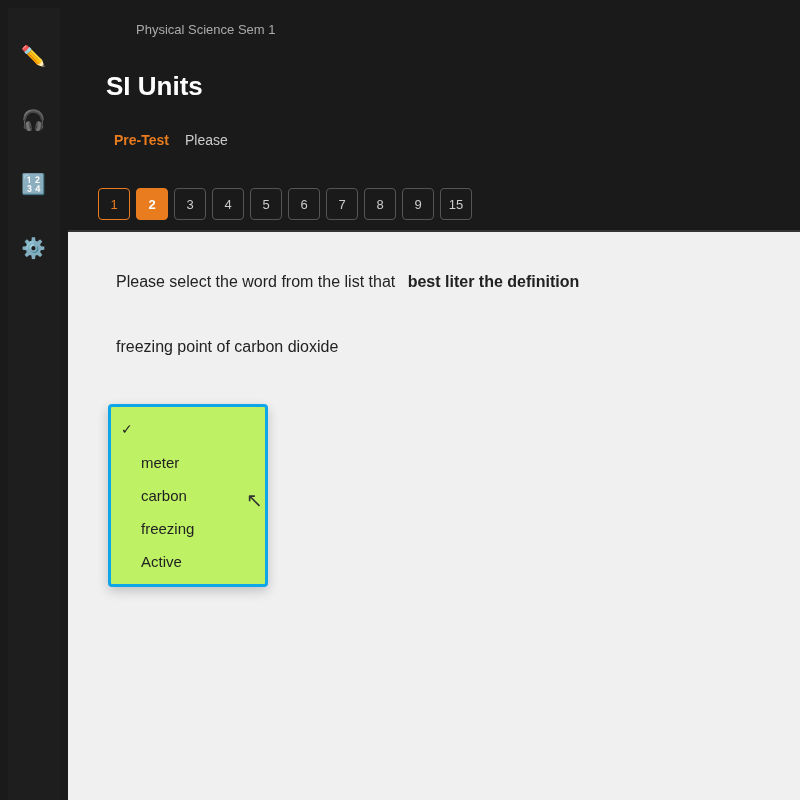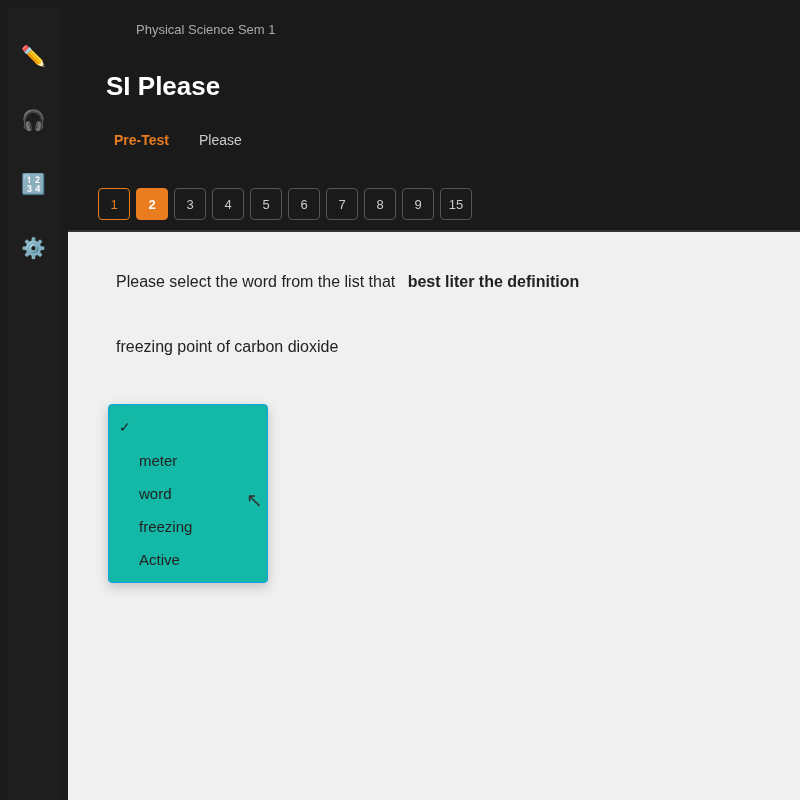--- a/index.html
+++ b/index.html
@@ -62,21 +62,20 @@
     .page-title {
       color: #ffffff;
       font-size: 26px;
       font-weight: bold;
       margin-bottom: 6px;
     }
 
     .breadcrumb-row {
       display: flex;
       align-items: center;
-      gap: 14px;
       margin-bottom: 14px;
     }
 
     .breadcrumb-pretest {
       color: #e87c1e;
       font-weight: bold;
       font-size: 14px;
     }
 
     .breadcrumb-active {
@@ -148,22 +147,22 @@
     .dropdown-container {
       position: relative;
       display: inline-block;
       margin-top: 10px;
     }
 
     .dropdown-open {
       position: absolute;
       top: 0;
       left: 0;
-      background: #14b8a6;
-      border: 1px solid #0ea5e9;
+      background: #bef264;
+      border: 3px solid #0ea5e9;
       border-radius: 4px;
       min-width: 160px;
       box-shadow: 0 4px 12px rgba(0,0,0,0.2);
       z-index: 100;
       padding: 6px 0;
     }
 
     .dropdown-item {
       padding: 8px 16px 8px 30px;
       font-size: 15px;
@@ -200,21 +199,21 @@
   <div class="sidebar-icon">⚙️</div>
 </div>
 
 <div class="main-content">
 
   <div class="top-bar">
     <span>Physical Science Sem 1</span>
   </div>
 
   <div class="header-section">
-    <div class="page-title">SI Please</div>
+    <div class="page-title">SI Units</div>
     <div class="breadcrumb-row">
       <span class="breadcrumb-pretest">Pre-Test</span>
       <span class="breadcrumb-active">Please</span>
     </div>
   </div>
 
   <div class="question-numbers">
     <div class="q-num visited">1</div>
     <div class="q-num current">2</div>
     <div class="q-num">3</div>
@@ -232,21 +231,21 @@
       Please select the word from the list that <strong>best liter the definition</strong>
     </div>
 
     <div class="definition-text">freezing point of carbon dioxide</div>
 
     
     <div class="dropdown-container">
       <div class="dropdown-open">
         <div class="dropdown-item checked">&nbsp;</div>
         <div class="dropdown-item">meter</div>
-        <div class="dropdown-item">word</div>
+        <div class="dropdown-item">carbon</div>
         <div class="dropdown-item">freezing</div>
         <div class="dropdown-item">Active</div>
       </div>
     </div>
 
     
     <div class="cursor-arrow">↖</div>
   </div>
 </div>
 

